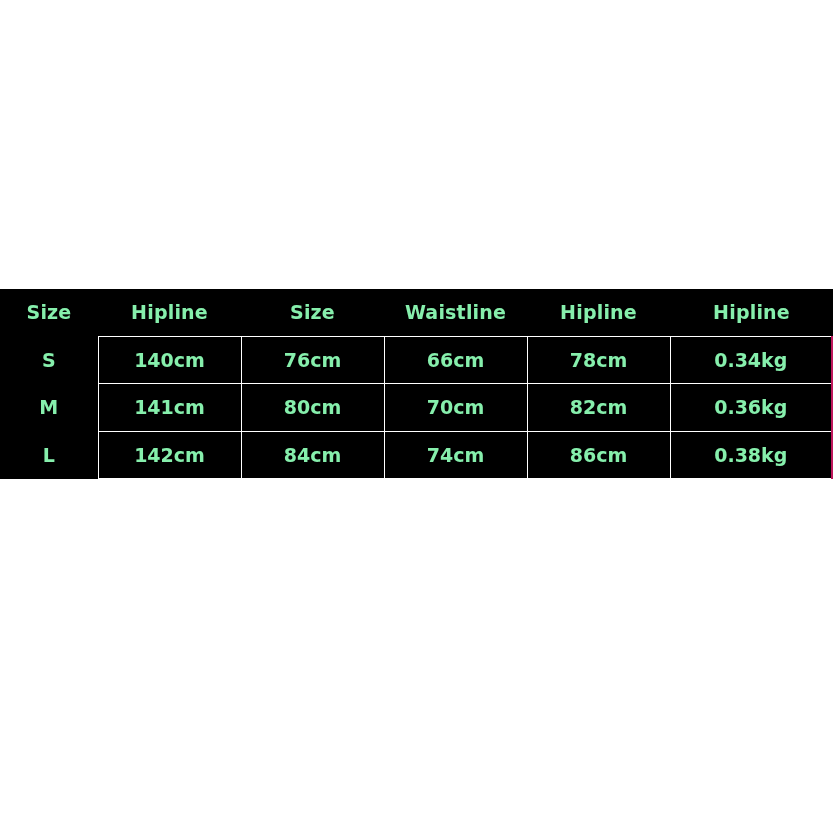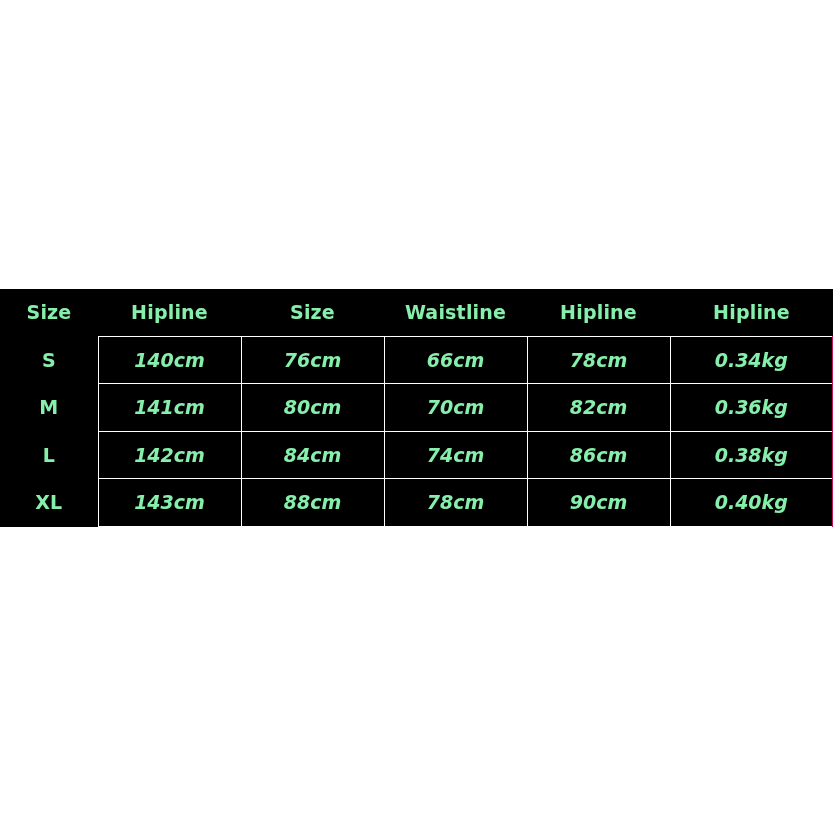--- a/index.html
+++ b/index.html
@@ -54,29 +54,28 @@
 
   
   thead th {
     font-size: 19.5px;
     letter-spacing: 0.2px;
   }
 
   
   tbody td.val {
     border: 1px solid #ffffff;
-    font-style: italic;
   }
   tbody td.rowlabel {
     border: 0;
   }
 
   
   tbody tr td.val:last-child {
-    border-right: 2px solid #be185d;
+    border-right: 4px solid #be185d;
   }
 </style>
 </head>
 <body>
 
 <div id="size-chart">
   <table class="size-table">
     <colgroup>
       <col class="c-size">
       <col class="c-length">
@@ -113,23 +112,15 @@
         <td class="val">0.36kg</td>
       </tr>
       <tr>
         <td class="rowlabel">L</td>
         <td class="val">142cm</td>
         <td class="val">84cm</td>
         <td class="val">74cm</td>
         <td class="val">86cm</td>
         <td class="val">0.38kg</td>
       </tr>
-      <tr>
-        <td class="rowlabel">XL</td>
-        <td class="val">143cm</td>
-        <td class="val">88cm</td>
-        <td class="val">78cm</td>
-        <td class="val">90cm</td>
-        <td class="val">0.40kg</td>
-      </tr>
     </tbody>
   </table>
 </div>
 
 </body></html>

